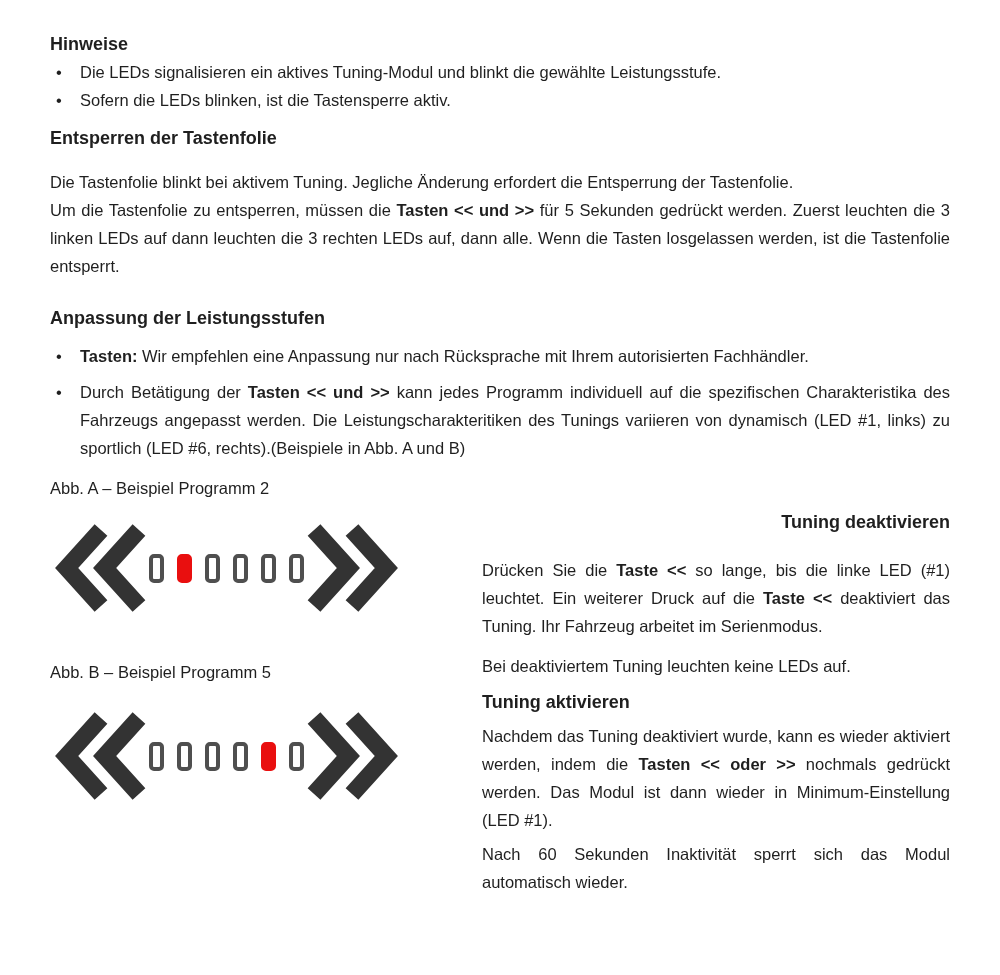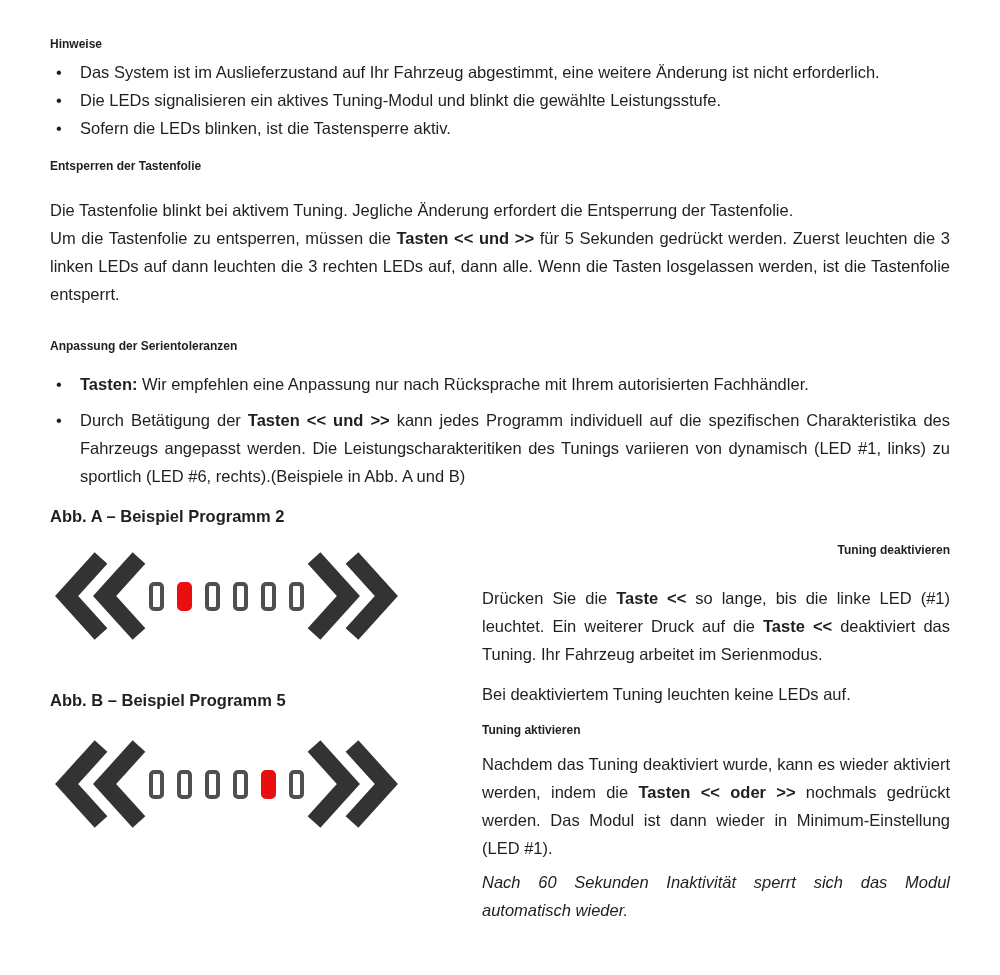--- a/index.html
+++ b/index.html
@@ -9,38 +9,38 @@
     height: 975px;
     box-sizing: border-box;
     padding: 30px 50px 0 50px;
     background: var(--page-bg, #fff);
     font-family: "Liberation Sans", sans-serif;
     font-size: 16.5px;
     line-height: 28px;
     color: var(--text, #1f1f1f);
     overflow: hidden;
   }
-  .h { font-weight: 700; margin: 0; font-size: 12px; line-height: 28px; }
+  .h { font-weight: 700; margin: 0; font-size: 18px; line-height: 28px; }
   p { margin: 0; }
   .just { text-align: justify; }
   b, .b { font-weight: 700; }
 
   ul.blist { list-style: none; margin: 0; padding: 0; }
   ul.blist li { position: relative; padding-left: 30px; }
   ul.blist li::before { content: "\2022"; position: absolute; left: 6px; top: 0; }
   .blk { display: block; }
 
   .sec-entsperren { margin-top: 10px; }
   .sec-entsperren + .p1 { margin-top: 16px; }
   .sec-anpassung { margin-top: 24px; }
   .anp-list { margin-top: 10px !important; }
   .anp-list li + li { margin-top: 8px; }
 
   .cols { display: flex; margin-top: 12px; }
-  .col-left  { width: 432px; flex: 0 0 432px; font-weight: bold; }
+  .col-left  { width: 432px; flex: 0 0 432px; }
   .col-right { width: 468px; flex: 0 0 468px; }
 
   .caption-a { margin-top: 0; }
   .figure { display: flex; align-items: center; justify-content: space-between;
             width: 345px; margin-left: 4px; height: 96px; }
   .figure-a { margin-top: 18px; }
   .caption-b { margin-top: 42px; }
   .figure-b { margin-top: 22px; }
 
   .chev { display: block; }
@@ -56,39 +56,38 @@
   .led.active {
     border-color: var(--led-red, #e90f0f);
     background: var(--led-red, #e90f0f);
   }
 
   .col-right .h-right { margin-top: 34px; text-align: right; }
   .col-right .p-a { margin-top: 20px; }
   .col-right .p-b { margin-top: 12px; }
   .col-right .h-right2 { margin-top: 8px; }
   .col-right .p-c { margin-top: 6px; }
-  .col-right .p-d { margin-top: 6px; font-style: italic; }
+  .col-right .p-d { margin-top: 6px; }
 </style>
 </head>
 <body>
 
 <div class="page">
 
   <h2 class="h">Hinweise</h2>
   <ul class="blist">
-    <li class="just"><span>Das System ist im Auslieferzustand auf Ihr Fahrzeug abgestimmt, eine weitere Änderung ist nicht erforderlich.</span></li>
     <li><span>Die LEDs signalisieren ein aktives Tuning-Modul und blinkt die gewählte Leistungsstufe.</span></li>
     <li><span>Sofern die LEDs blinken, ist die Tastensperre aktiv.</span></li>
   </ul>
 
   <h2 class="h sec-entsperren">Entsperren der Tastenfolie</h2>
   <p class="p1">Die Tastenfolie blinkt bei aktivem Tuning. Jegliche Änderung erfordert die Entsperrung der Tastenfolie.</p>
   <p class="just"><span>Um die Tastenfolie zu entsperren, müssen die </span><b>Tasten &lt;&lt; und &gt;&gt;</b><span> für 5 Sekunden gedrückt werden. Zuerst leuchten die 3 linken LEDs auf dann leuchten die 3 rechten LEDs auf, dann alle. Wenn die Tasten losgelassen werden, ist die Tastenfolie entsperrt.</span></p>
 
-  <h2 class="h sec-anpassung">Anpassung der Serientoleranzen</h2>
+  <h2 class="h sec-anpassung">Anpassung der Leistungsstufen</h2>
   <ul class="blist anp-list">
     <li>
       <span class="blk"><b>Tasten:</b><span> Wir empfehlen eine Anpassung nur nach Rücksprache mit Ihrem autorisierten Fachhändler.</span></span>
     </li>
     <li class="just"><span>Durch Betätigung der </span><b>Tasten &lt;&lt; und &gt;&gt;</b><span> kann jedes Programm individuell auf die spezifischen Charakteristika des Fahrzeugs angepasst werden. Die Leistungscharakteritiken des Tunings variieren von dynamisch (LED #1, links) zu sportlich (LED #6, rechts).(Beispiele in Abb. A und B)</span></li>
   </ul>
 
   <div class="cols">
 
     <div class="col-left">

